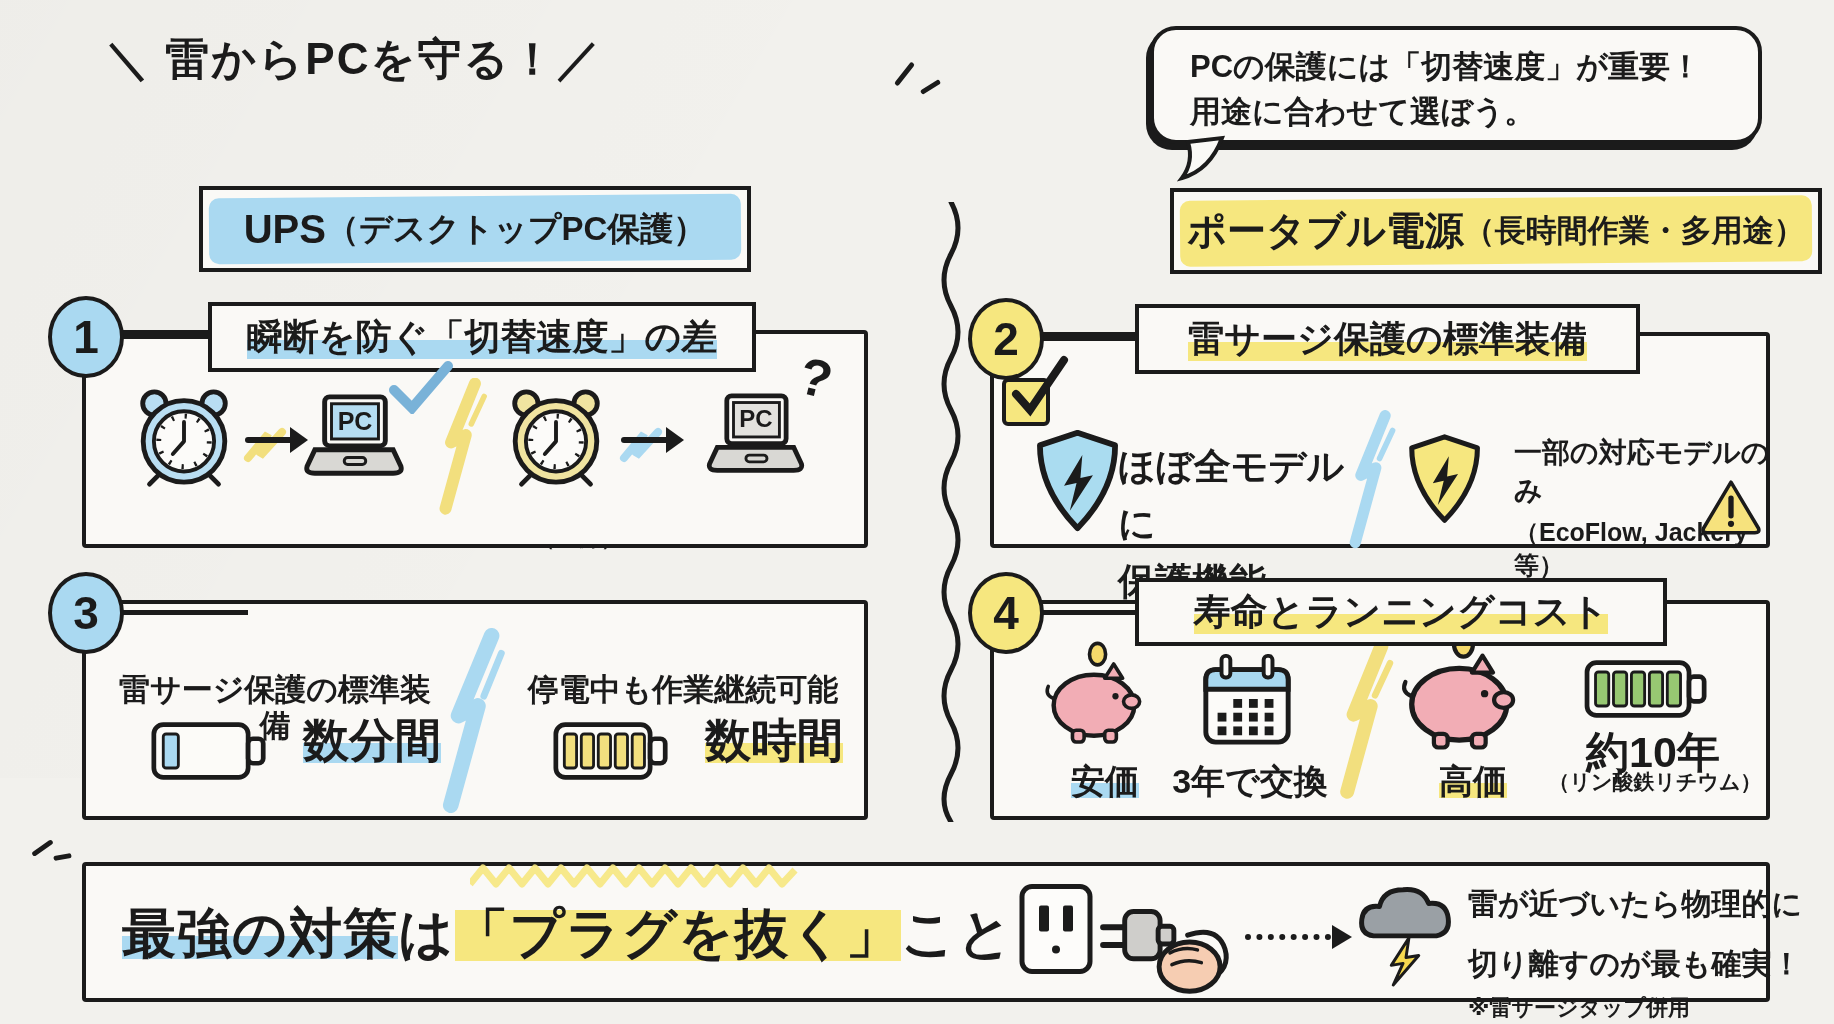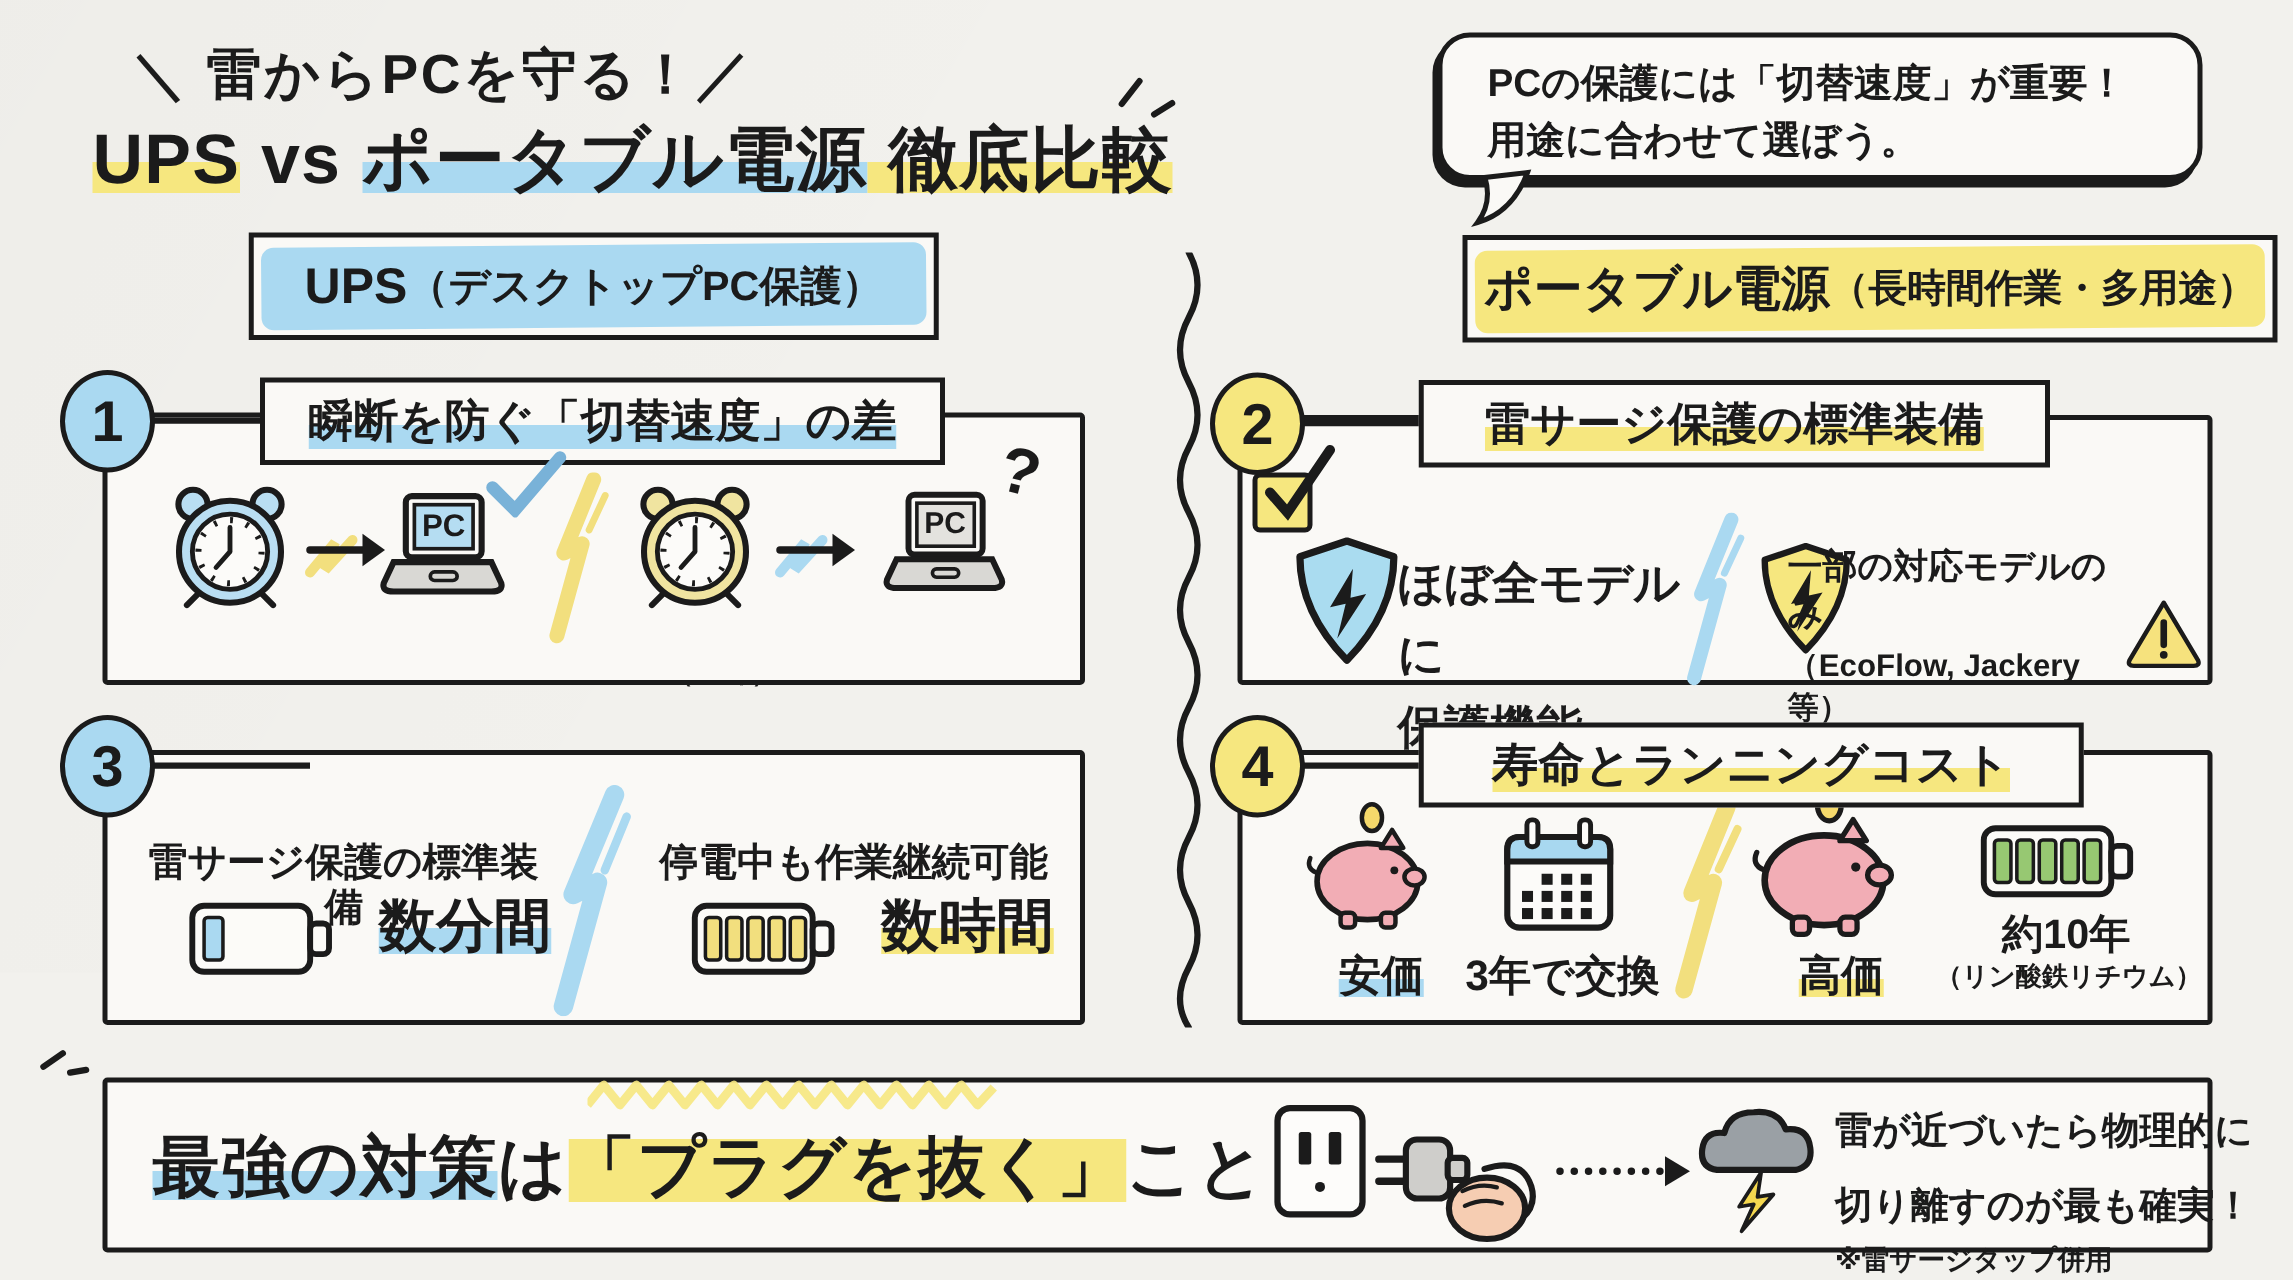--- a/index.html
+++ b/index.html
@@ -27,23 +27,20 @@
   .stroke{background:var(--ink);border-radius:3px}
   .dots{border-top:6px dotted var(--ink)}
   .tri{width:0;height:0;border-left:20px solid var(--ink);border-top:12px solid transparent;border-bottom:12px solid transparent}
 </style>
 </head>
 <body>
 
 <div class="canvas">
 
   <div class="abs" style="left:105px;top:30px;font-size:44px;letter-spacing:2px">＼ 雷からPCを守る！／</div>
-  <div class="abs" style="left:74px;top:90px;font-size:56px;letter-spacing:1px">
-    <span class="hl-y">UPS</span><span> vs </span><span class="hl-b">ポータブル電源</span><span class="hl-y"> 徹底比較</span>
-  </div>
 
   <div class="abs stroke" style="left:902px;top:60px;width:5px;height:28px;transform:rotate(38deg)"></div>
   <div class="abs stroke" style="left:928px;top:76px;width:5px;height:22px;transform:rotate(58deg)"></div>
 
   <div class="abs" style="left:1150px;top:26px;width:612px;height:118px;border:4px solid var(--ink);border-radius:26px;
        background:var(--boxbg);box-shadow:-4px 6px 0 #1b1b1b;padding:15px 10px 0 36px;font-size:31px;line-height:1.45;z-index:2">
     <div>PCの保護には「切替速度」が重要！</div>
     <div>用途に合わせて選ぼう。</div>
   </div>
   <svg class="abs" style="left:1176px;top:134px;z-index:3" width="58" height="48" viewBox="0 0 58 48">
@@ -171,21 +168,21 @@
 
   <svg class="abs" style="left:1338px;top:410px;z-index:1" width="70" height="140" viewBox="0 0 70 150">
     <path d="M48 6 L22 70 L38 62 L16 142" stroke="#aad9f1" stroke-width="12" fill="none" stroke-linecap="round" stroke-linejoin="round"></path>
     <path d="M56 22 L42 52" stroke="#aad9f1" stroke-width="6" stroke-linecap="round"></path>
   </svg>
 
   <svg class="abs" style="left:1405px;top:432px;z-index:2" width="80" height="94" viewBox="0 0 95 110">
     <path d="M47 5 L86 18 Q86 64 47 104 Q8 64 8 18 Z" fill="#f6e77f" stroke="#1b1b1b" stroke-width="6" stroke-linejoin="round"></path>
     <path d="M52 28 L33 60 L46 57 L39 86 L63 49 L50 52 Z" fill="#1b1b1b"></path>
   </svg>
-  <div class="abs" style="left:1430px;top:434px;width:275px;z-index:2">
+  <div class="abs" style="left:1514px;top:434px;width:275px;z-index:2">
     <div style="font-size:28px">一部の対応モデルのみ</div>
     <div style="font-size:25px;margin-top:6px">（EcoFlow, Jackery等）</div>
   </div>
 
   <svg class="abs" style="left:1700px;top:478px;z-index:2" width="62" height="58" viewBox="0 0 70 64">
     <path d="M35 4 L66 56 Q68 61 62 61 L8 61 Q2 61 4 56 Z" fill="#f6e27d" stroke="#1b1b1b" stroke-width="4" stroke-linejoin="round"></path>
     <path d="M35 22 L35 42" stroke="#1b1b1b" stroke-width="6" stroke-linecap="round"></path>
     <circle cx="35" cy="51" r="3.5" fill="#1b1b1b"></circle>
   </svg>
 
@@ -288,21 +285,21 @@
 
   <svg class="abs" style="left:1582px;top:655px;z-index:2" width="130" height="68" viewBox="0 0 135 72">
     <rect x="4" y="8" width="108" height="56" rx="10" fill="#fcfbf8" stroke="#1b1b1b" stroke-width="5"></rect>
     <rect x="112" y="23" width="16" height="26" rx="5" fill="#fcfbf8" stroke="#1b1b1b" stroke-width="5"></rect>
     <rect x="13" y="18" width="14" height="36" rx="3" fill="#97c872" stroke="#1b1b1b" stroke-width="3"></rect>
     <rect x="32" y="18" width="14" height="36" rx="3" fill="#97c872" stroke="#1b1b1b" stroke-width="3"></rect>
     <rect x="51" y="18" width="14" height="36" rx="3" fill="#97c872" stroke="#1b1b1b" stroke-width="3"></rect>
     <rect x="70" y="18" width="14" height="36" rx="3" fill="#97c872" stroke="#1b1b1b" stroke-width="3"></rect>
     <rect x="89" y="18" width="14" height="36" rx="3" fill="#97c872" stroke="#1b1b1b" stroke-width="3"></rect>
   </svg>
-  <div class="abs lbl" style="left:1578px;top:728px;width:150px;font-size:33px;z-index:2">約10年</div>
+  <div class="abs lbl" style="left:1578px;top:728px;width:150px;font-size:43px;z-index:2">約10年</div>
   <div class="abs lbl" style="left:1540px;top:770px;width:230px;font-size:21px;z-index:2">（リン酸鉄リチウム）</div>
 
   <div class="abs stroke" style="left:40px;top:836px;width:5px;height:24px;transform:rotate(55deg)"></div>
   <div class="abs stroke" style="left:60px;top:848px;width:5px;height:18px;transform:rotate(80deg)"></div>
 
   <div class="abs box" style="left:82px;top:862px;width:1688px;height:140px;z-index:1"></div>
   <svg class="abs" style="left:470px;top:864px;z-index:2" width="330" height="24" viewBox="0 0 330 24">
     <polyline points="0,20 13,4 26,20 39,4 52,20 65,4 78,20 91,4 104,20 117,4 130,20 143,4 156,20 169,4 182,20 195,4 208,20 221,4 234,20 247,4 260,20 273,4 286,20 299,4 312,20 325,6" fill="none" stroke="#f6e77f" stroke-width="7" stroke-linejoin="round" opacity=".9"></polyline>
   </svg>
   <div class="abs" style="left:122px;top:898px;font-size:54px;letter-spacing:1px;z-index:3">

